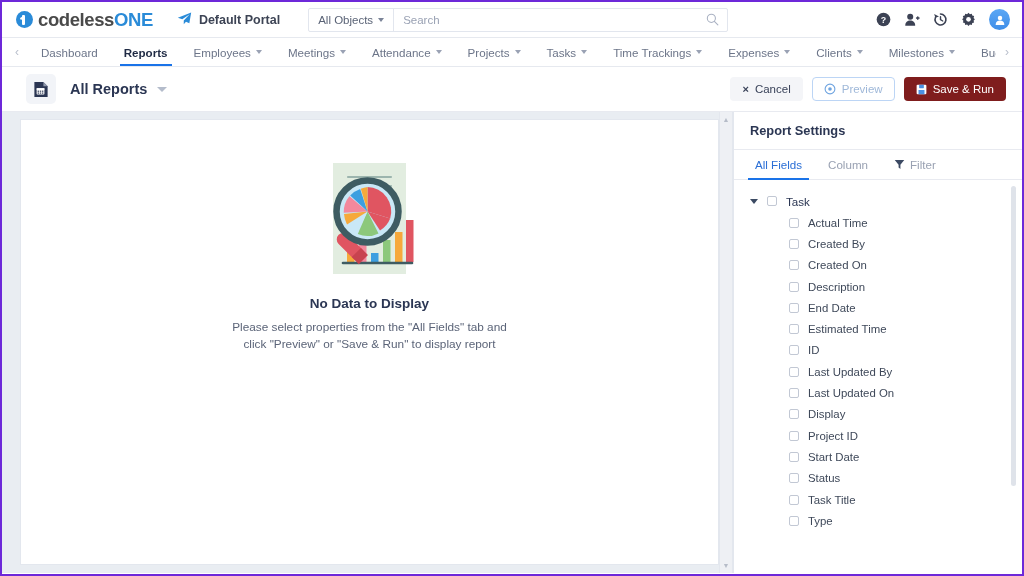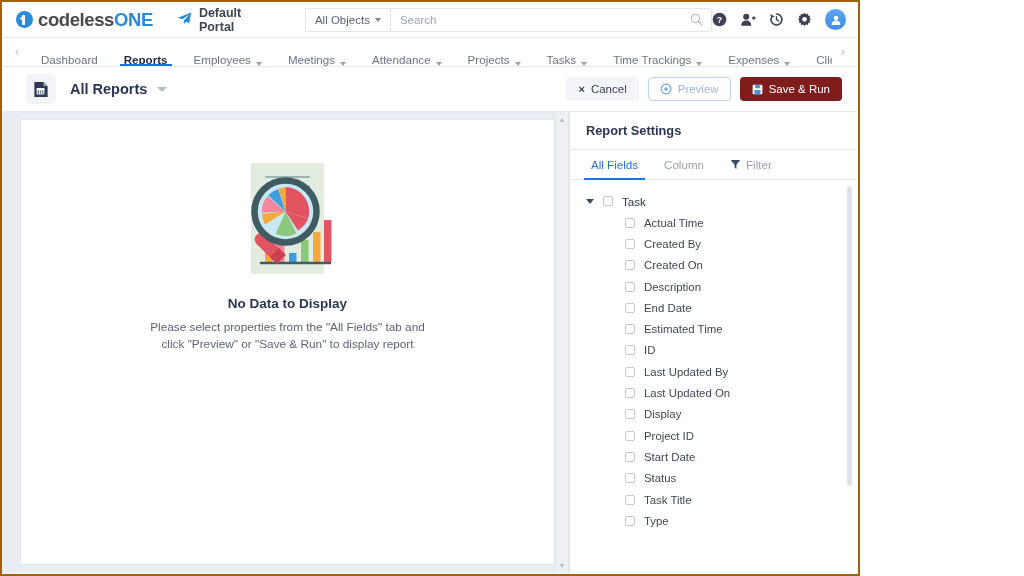--- a/index.html
+++ b/index.html
@@ -4,23 +4,23 @@
 <style>
   * { box-sizing: border-box; margin: 0; padding: 0; }
   html, body {
     width: 1024px; height: 576px;
     font-family: "Liberation Sans", sans-serif;
     background: #ffffff;
     overflow: hidden;
   }
   .app {
     position: relative;
-    width: 860px; height: 576px;
+    width: 1024px; height: 576px;
     background: #ffffff;
-    border: 2px solid #a16207;
+    border: 2px solid #6d28d9;
     overflow: hidden;
   }
 
   
   .topbar {
     height: 36px;
     display: flex;
     align-items: center;
     background: #ffffff;
     border-bottom: 1px solid #e6e9ef;
@@ -100,21 +100,21 @@
     border-bottom: 1px solid #e6e9ef;
     padding: 0 4px;
     overflow: hidden;
   }
   .nav-arrow {
     width: 22px; display: flex; align-items: center; justify-content: center;
     color: #b9bfcc; font-size: 12px; cursor: pointer; flex: 0 0 auto;
   }
   .nav-items { display: flex; align-items: stretch; flex: 1; overflow: hidden; }
   .nav-item {
-    display: flex; align-items: flex-end; gap: 5px;
+    display: flex; align-items: center; gap: 5px;
     padding: 0 13px;
     font-size: 11.6px; color: #6c7589;
     white-space: nowrap; cursor: pointer;
     position: relative;
   }
   .nav-item.active { color: #1f2a44; font-weight: 700; }
   .nav-item.active::after {
     content: ""; position: absolute; left: 9px; right: 9px; bottom: 0;
     height: 2px; background: #1a73e8;
   }

